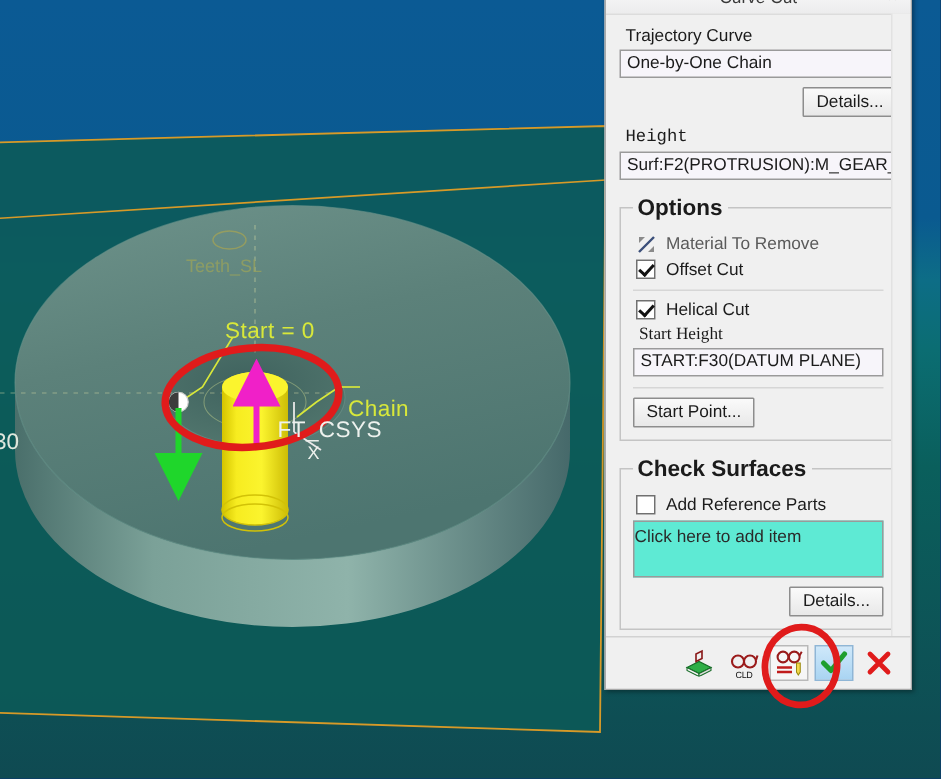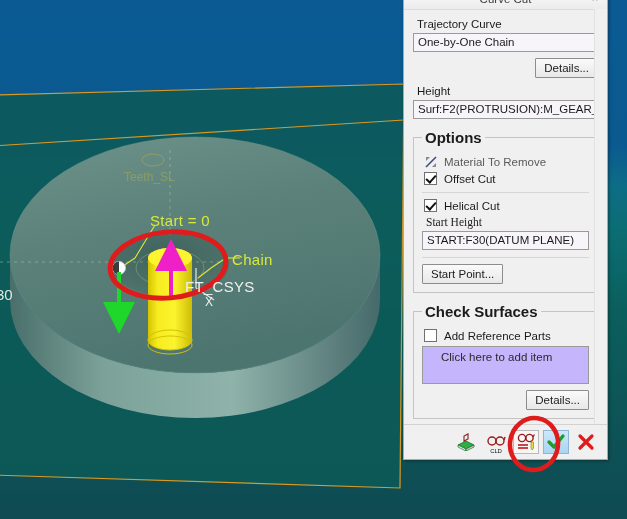--- a/index.html
+++ b/index.html
@@ -141,26 +141,26 @@
     background: transparent;
   }
   .chk-label { font-size: 11.5px; }
   .chk-label.dis { color: #5a5a5a; }
 
   .hr-sep { border-top: 1px solid #d6d6d6; margin: 7px 0 6px 0; }
 
   .listbox {
     width: 100%;
     height: 38px;
-    background: #c4b5fd;
+    background: #5eead4;
     border: 1px solid #9a9a9a;
     box-sizing: border-box;
     font-size: 11.5px;
     color: #2a2a2a;
-    padding: 4px 18px;
+    padding: 4px 0;
   }
 
   
   #dlg-toolbar {
     position: absolute;
     left: 0; right: 0; bottom: 0;
     height: 34px;
     background: #f0f0f0;
     border-top: 1px solid #d2d2d2;
     display: flex;
@@ -283,21 +283,21 @@
       <line x1="196" y1="288" x2="214" y2="300" stroke="#e8e8e8"></line>
       <line x1="196" y1="288" x2="196" y2="268" stroke="#e8e8e8"></line>
     </g>
 
     <g>
       <ellipse cx="168" cy="265" rx="58" ry="33" fill="none" stroke="#e01b1b" stroke-width="5" transform="rotate(-5 168 265)"></ellipse>
     </g>
   </svg>
 
   <div class="vp-label lbl-yellow" style="left:150px; top:212px;">Start = 0</div>
-  <div class="vp-label lbl-yellow" style="left:232px; top:251px;">Chain</div>
+  <div class="vp-label lbl-yellow" style="left:232px; top:264px;">Chain</div>
   <div class="vp-label lbl-white" style="left:185px; top:278px;">FT_CSYS</div>
   <div class="vp-label lbl-faint" style="left:124px; top:170px;">Teeth_SL</div>
   <div class="vp-label lbl-dim" style="left:-4px; top:286px;">30</div>
   <div class="vp-label lbl-white" style="left:205px; top:295px; font-size:12px;">X</div>
 </div>
 
 <div id="dialog">
 
   <div id="dlg-titlebar">
     <span id="dlg-title">Curve Cut</span>
@@ -307,21 +307,21 @@
   <div id="scroll-strip"></div>
 
   <div id="dlg-body">
 
     <div class="field-label">Trajectory Curve</div>
     <div class="txtbox">One-by-One Chain</div>
     <div class="btn-row">
       <span class="btn">Details...</span>
     </div>
 
-    <div class="field-label" style="margin-top:7px;">Height</div>
+    <div class="field-label" style="margin-top:7px;font-family:Liberation Mono, monospace;">Height</div>
     <div class="txtbox">Surf:F2(PROTRUSION):M_GEAR_B_R(</div>
 
     <fieldset class="group">
       <legend>Options</legend>
 
       <div class="chkrow">
         <span class="chkbox disabled">
           <svg width="14" height="14" viewBox="0 0 14 14">
             <line x1="2" y1="12" x2="12" y2="2" stroke="#3b4f7a" stroke-width="1.6"></line>
             <polygon points="2,2 6,2 2,6" fill="#8a8a8a"></polygon>

